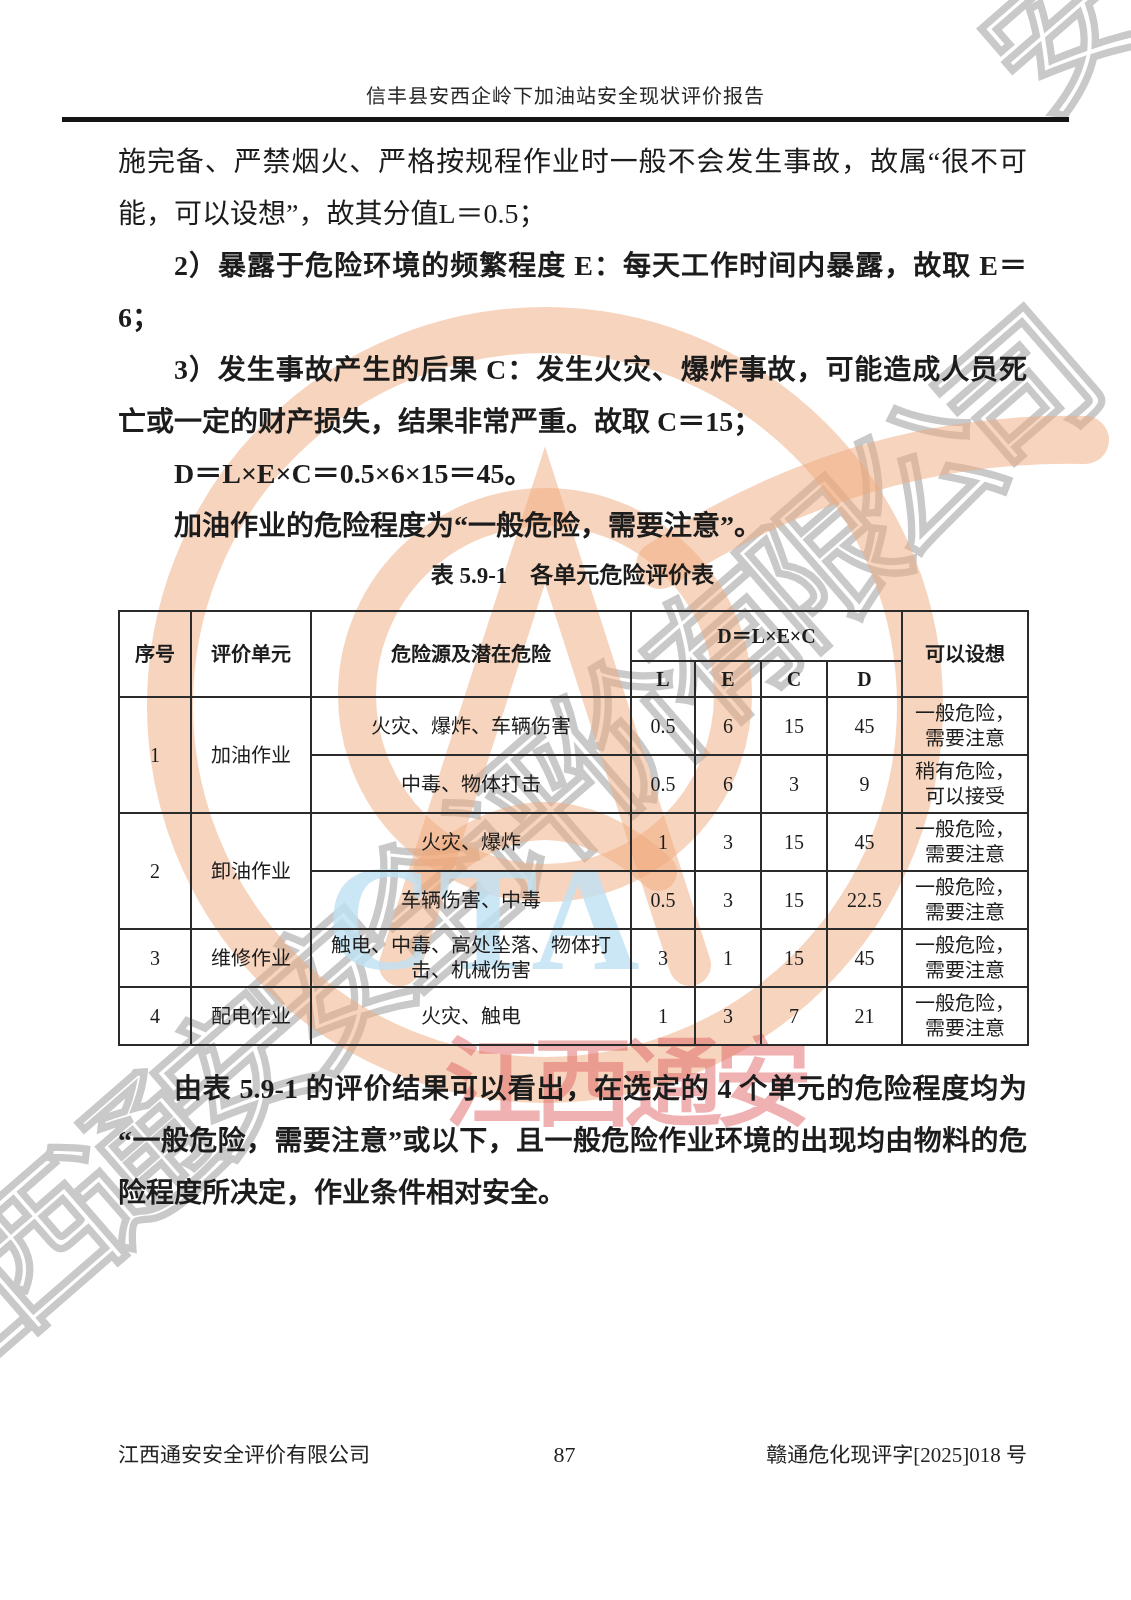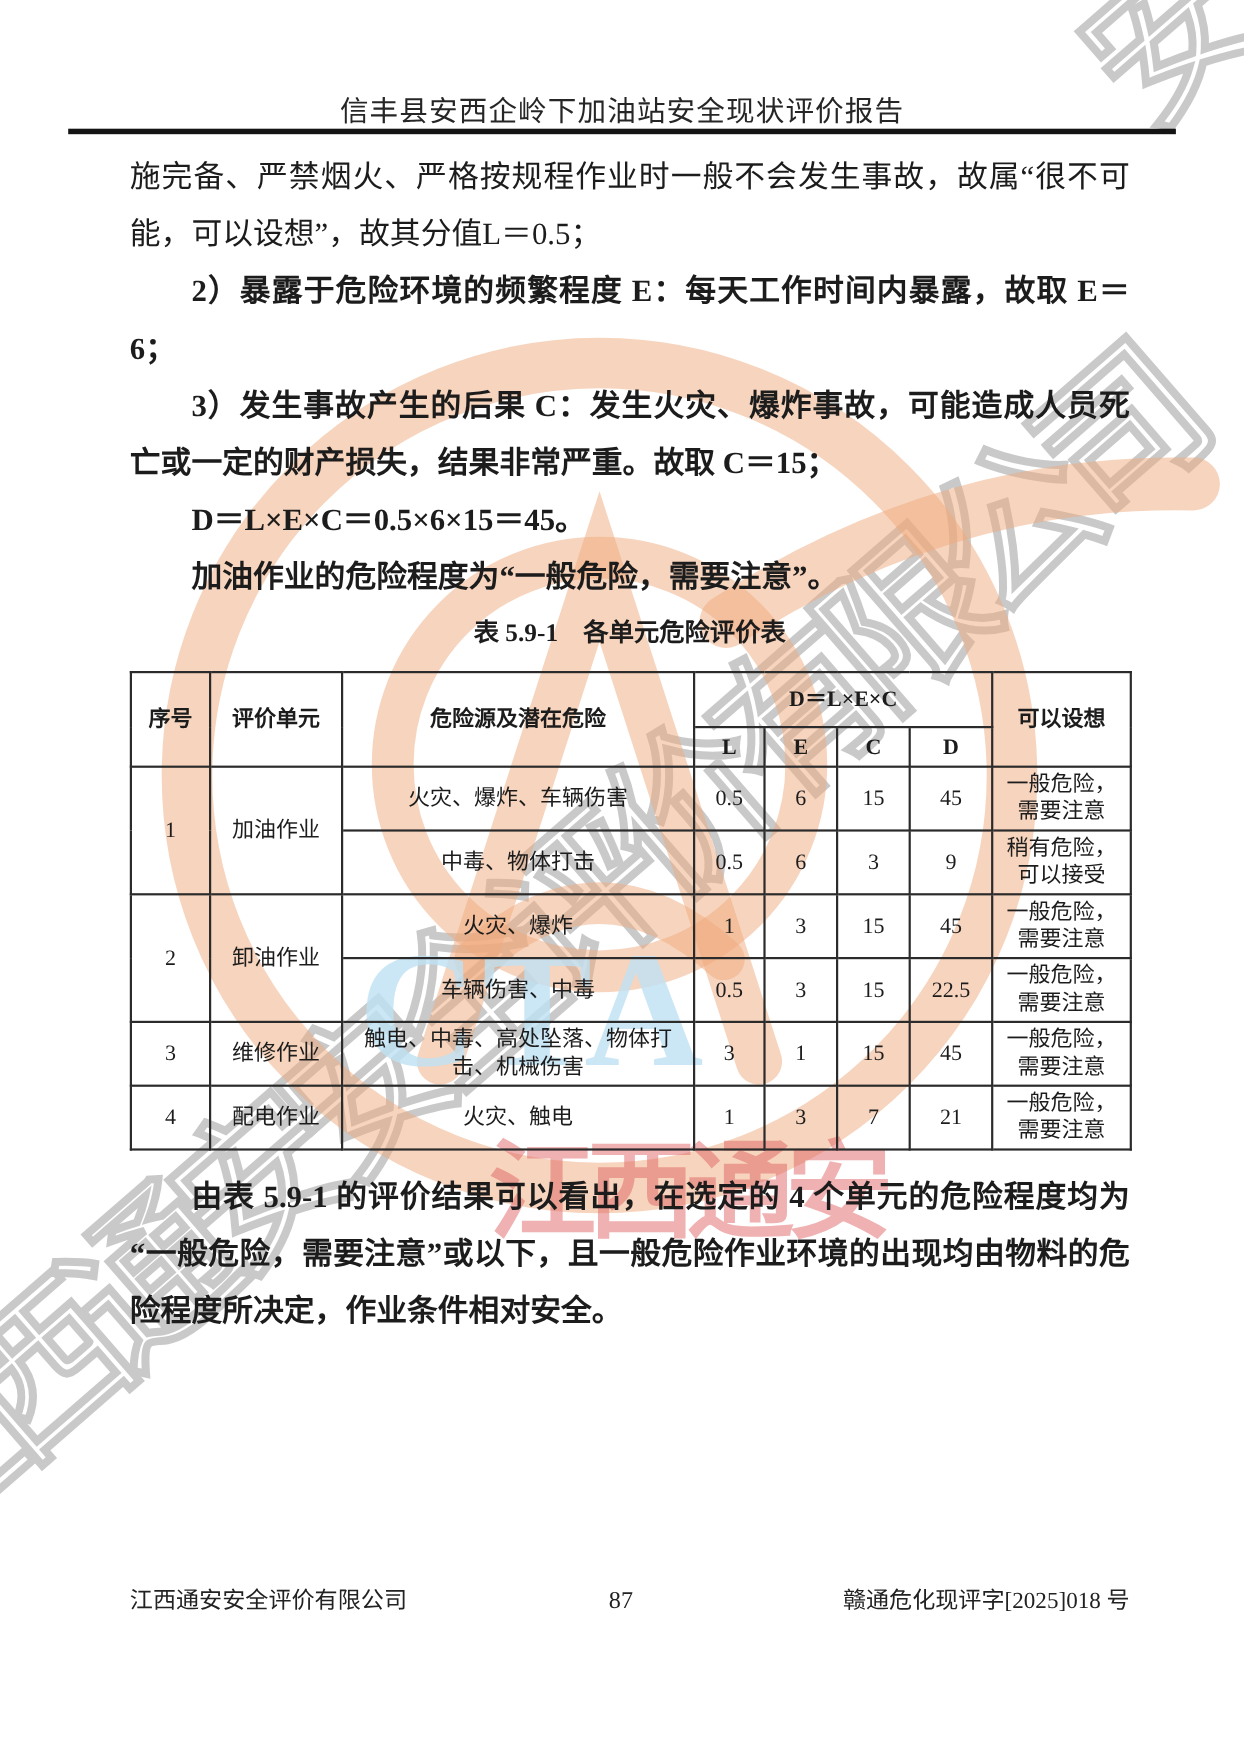--- a/index.html
+++ b/index.html
@@ -21,21 +21,21 @@
     color:var(--wm-blue,#bfe2f4);opacity:.8;
   }
   .wm-red{
     position:absolute;left:444px;top:1030px;z-index:0;
     font-size:98px;line-height:110px;font-weight:bold;letter-spacing:-8px;
     color:var(--wm-red,#e06666);opacity:.5;
   }
   
   .header-title{
     position:absolute;top:80px;left:0;width:100%;z-index:1;
-    text-align:center;font-size:26px;letter-spacing:1px;color:#262626;
+    text-align:center;font-size:20px;letter-spacing:1px;color:#262626;
   }
   .header-rule{
     position:absolute;top:117px;left:62px;right:62px;height:5px;
     background:#141414;z-index:1;
   }
   
   .content{position:absolute;top:136px;left:118px;width:909px;z-index:1;}
   p.body-text{margin:0;font-size:28px;line-height:52px;text-align:justify;}
   p.indent{text-indent:2em;font-weight:bold;}
   .table-caption{margin:2px 0 0 0;font-size:23px;font-weight:bold;text-align:center;line-height:44px;}

